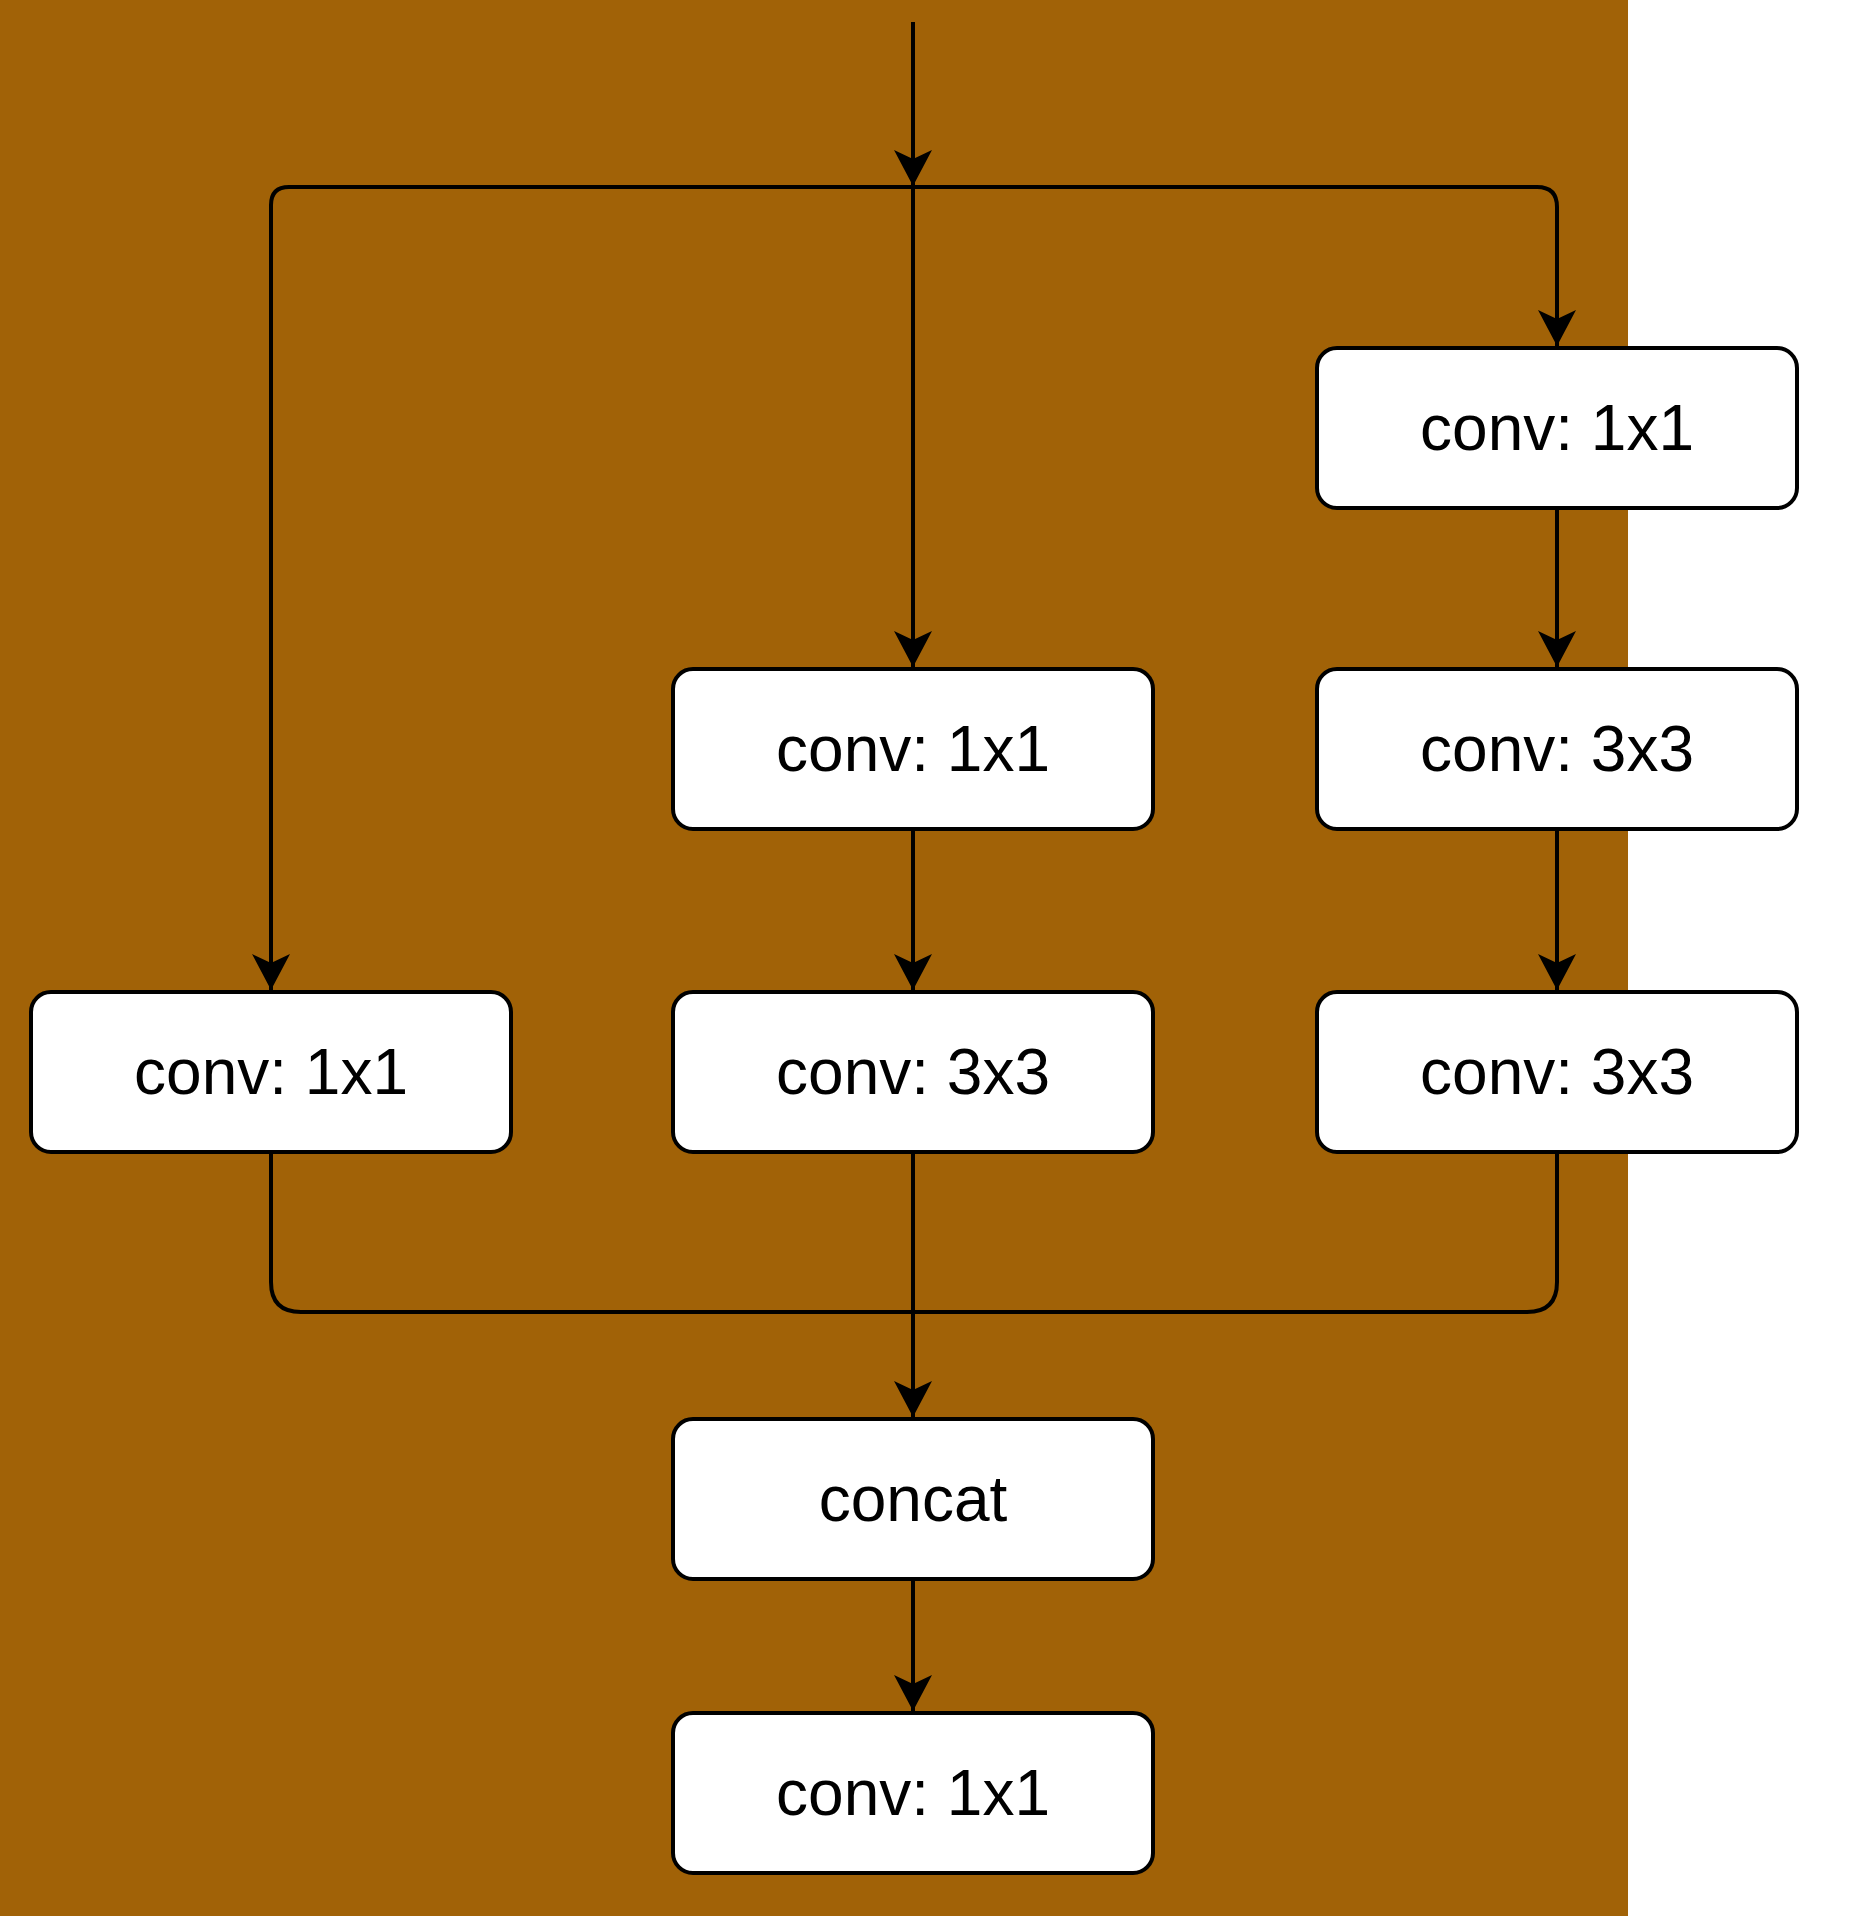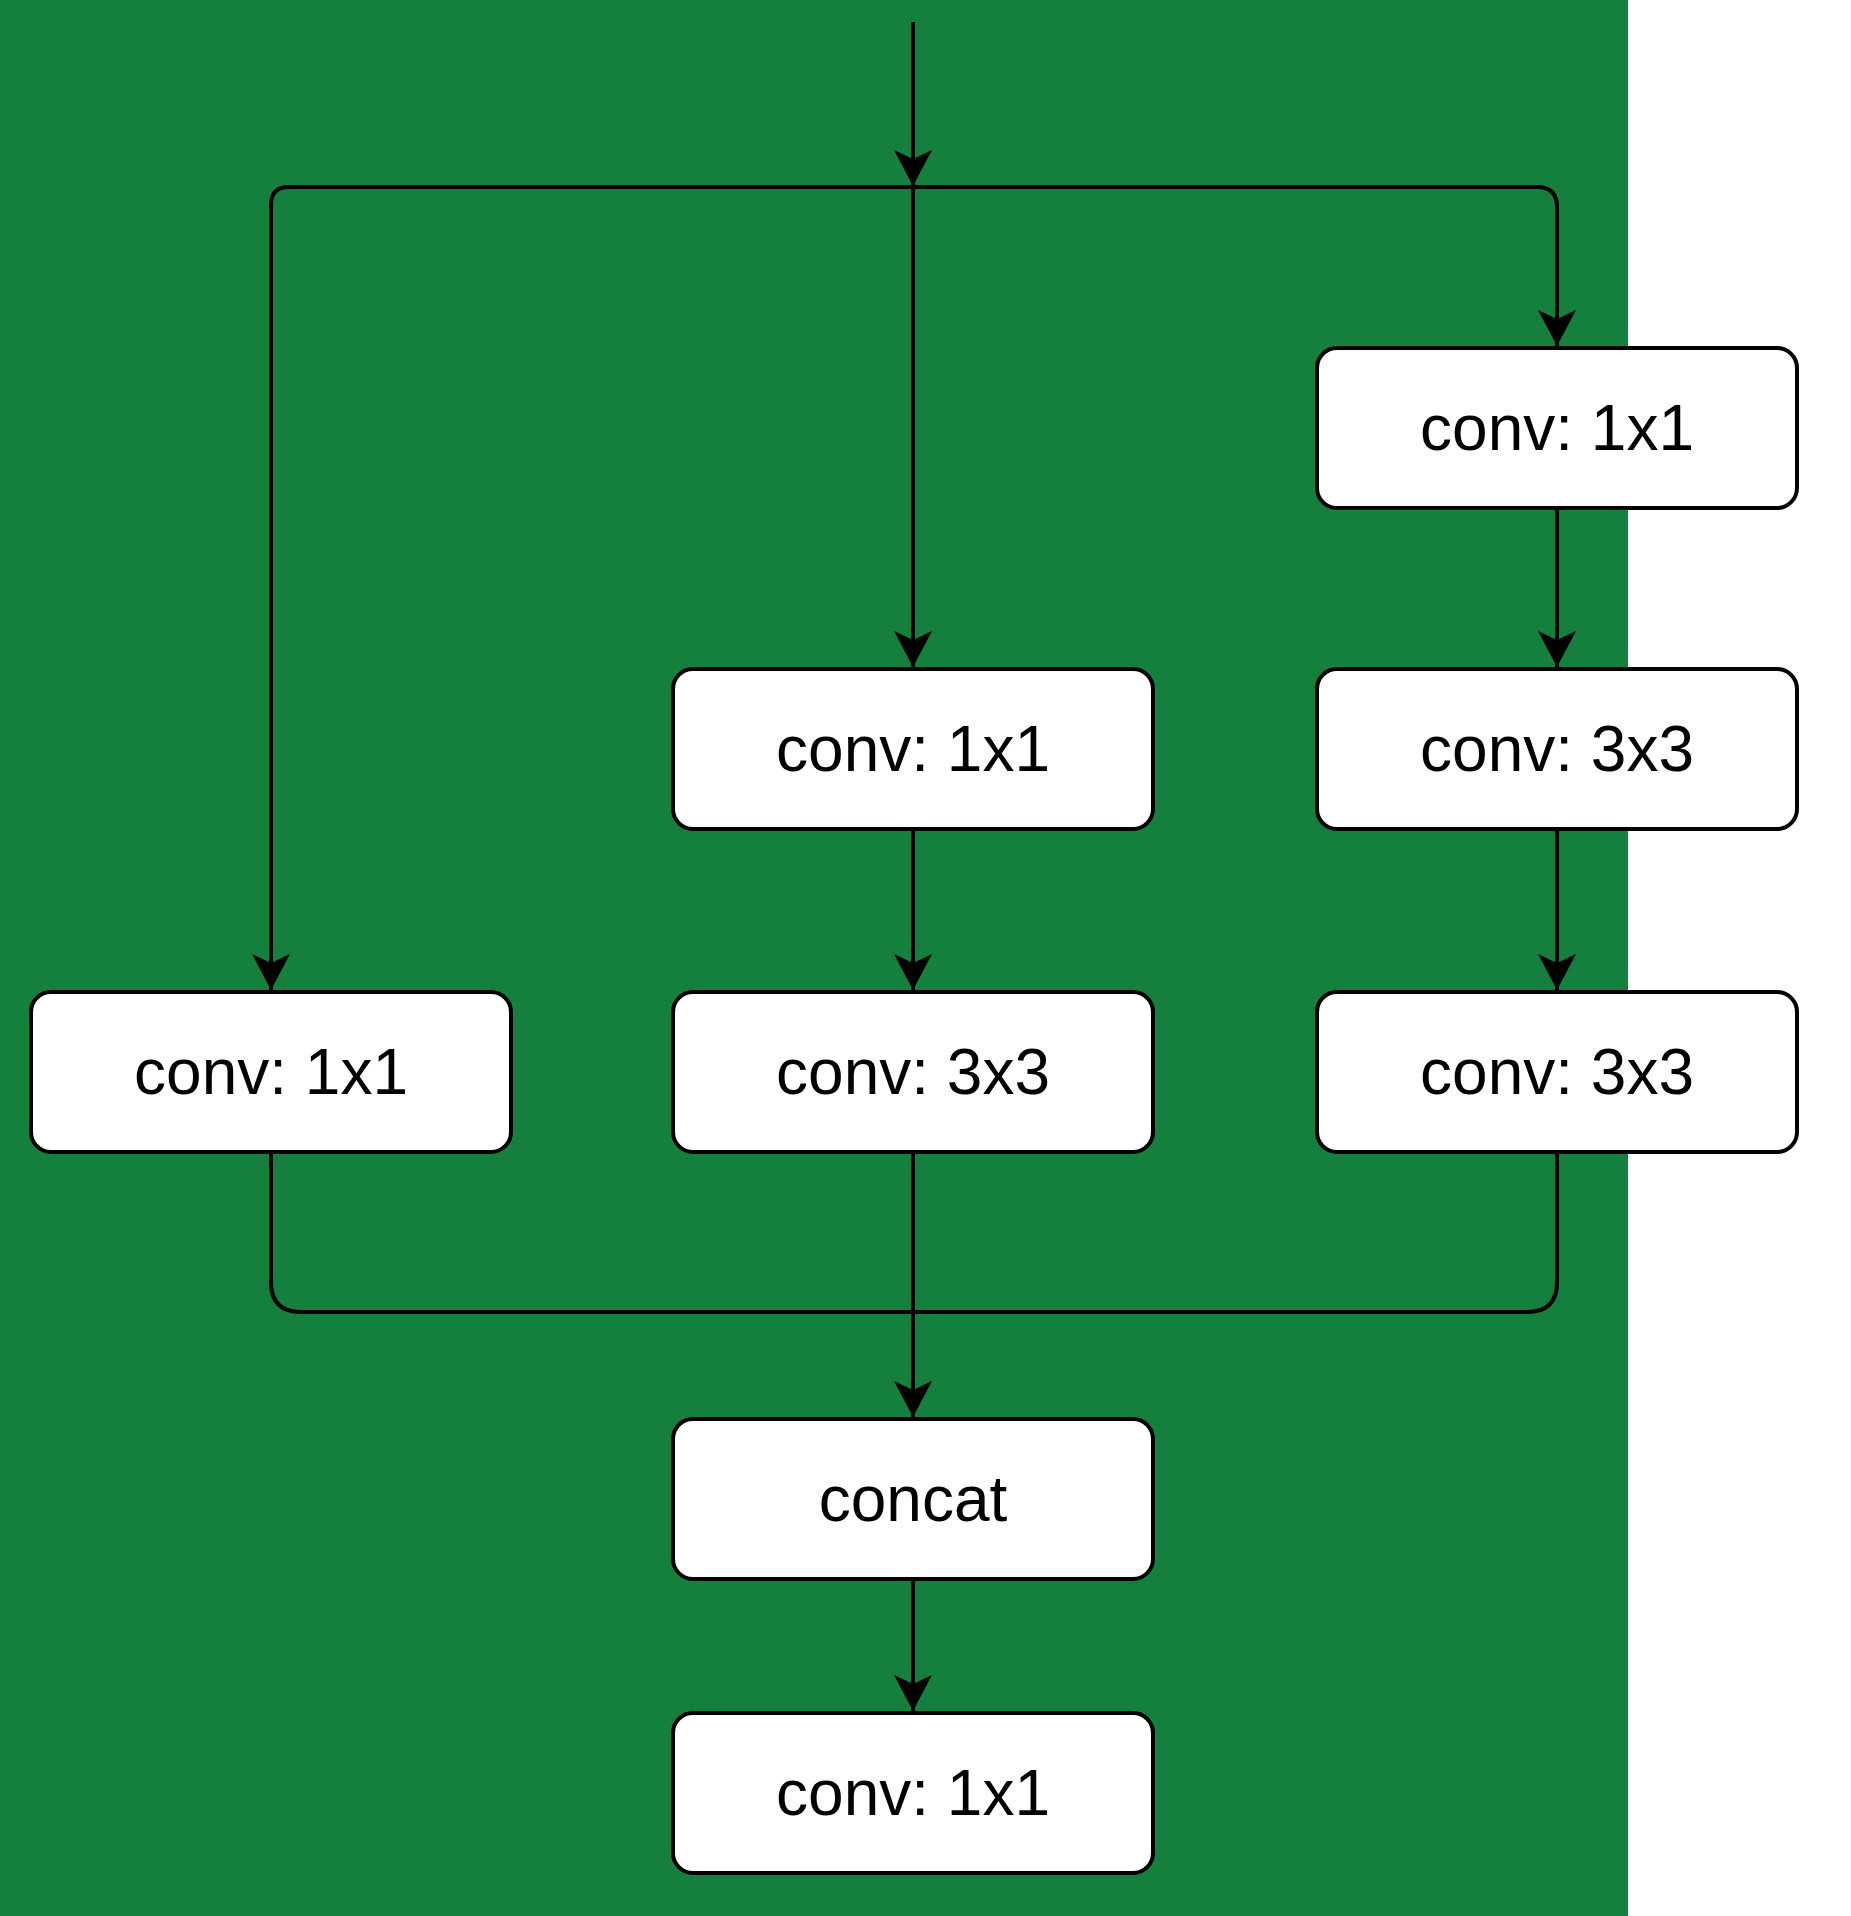--- a/index.html
+++ b/index.html
@@ -4,21 +4,21 @@
 <style>
   html, body {
     margin: 0;
     padding: 0;
     background: #ffffff;
   }
   .diagram-wrap {
     width: 1628px;
     height: 1916px;
     position: relative;
-    background: #15803d;
+    background: #a16207;
   }
   svg {
     display: block;
   }
   .node-box {
     fill: #ffffff;
     stroke: #000000;
     stroke-width: 4;
   }
   .node-label {

